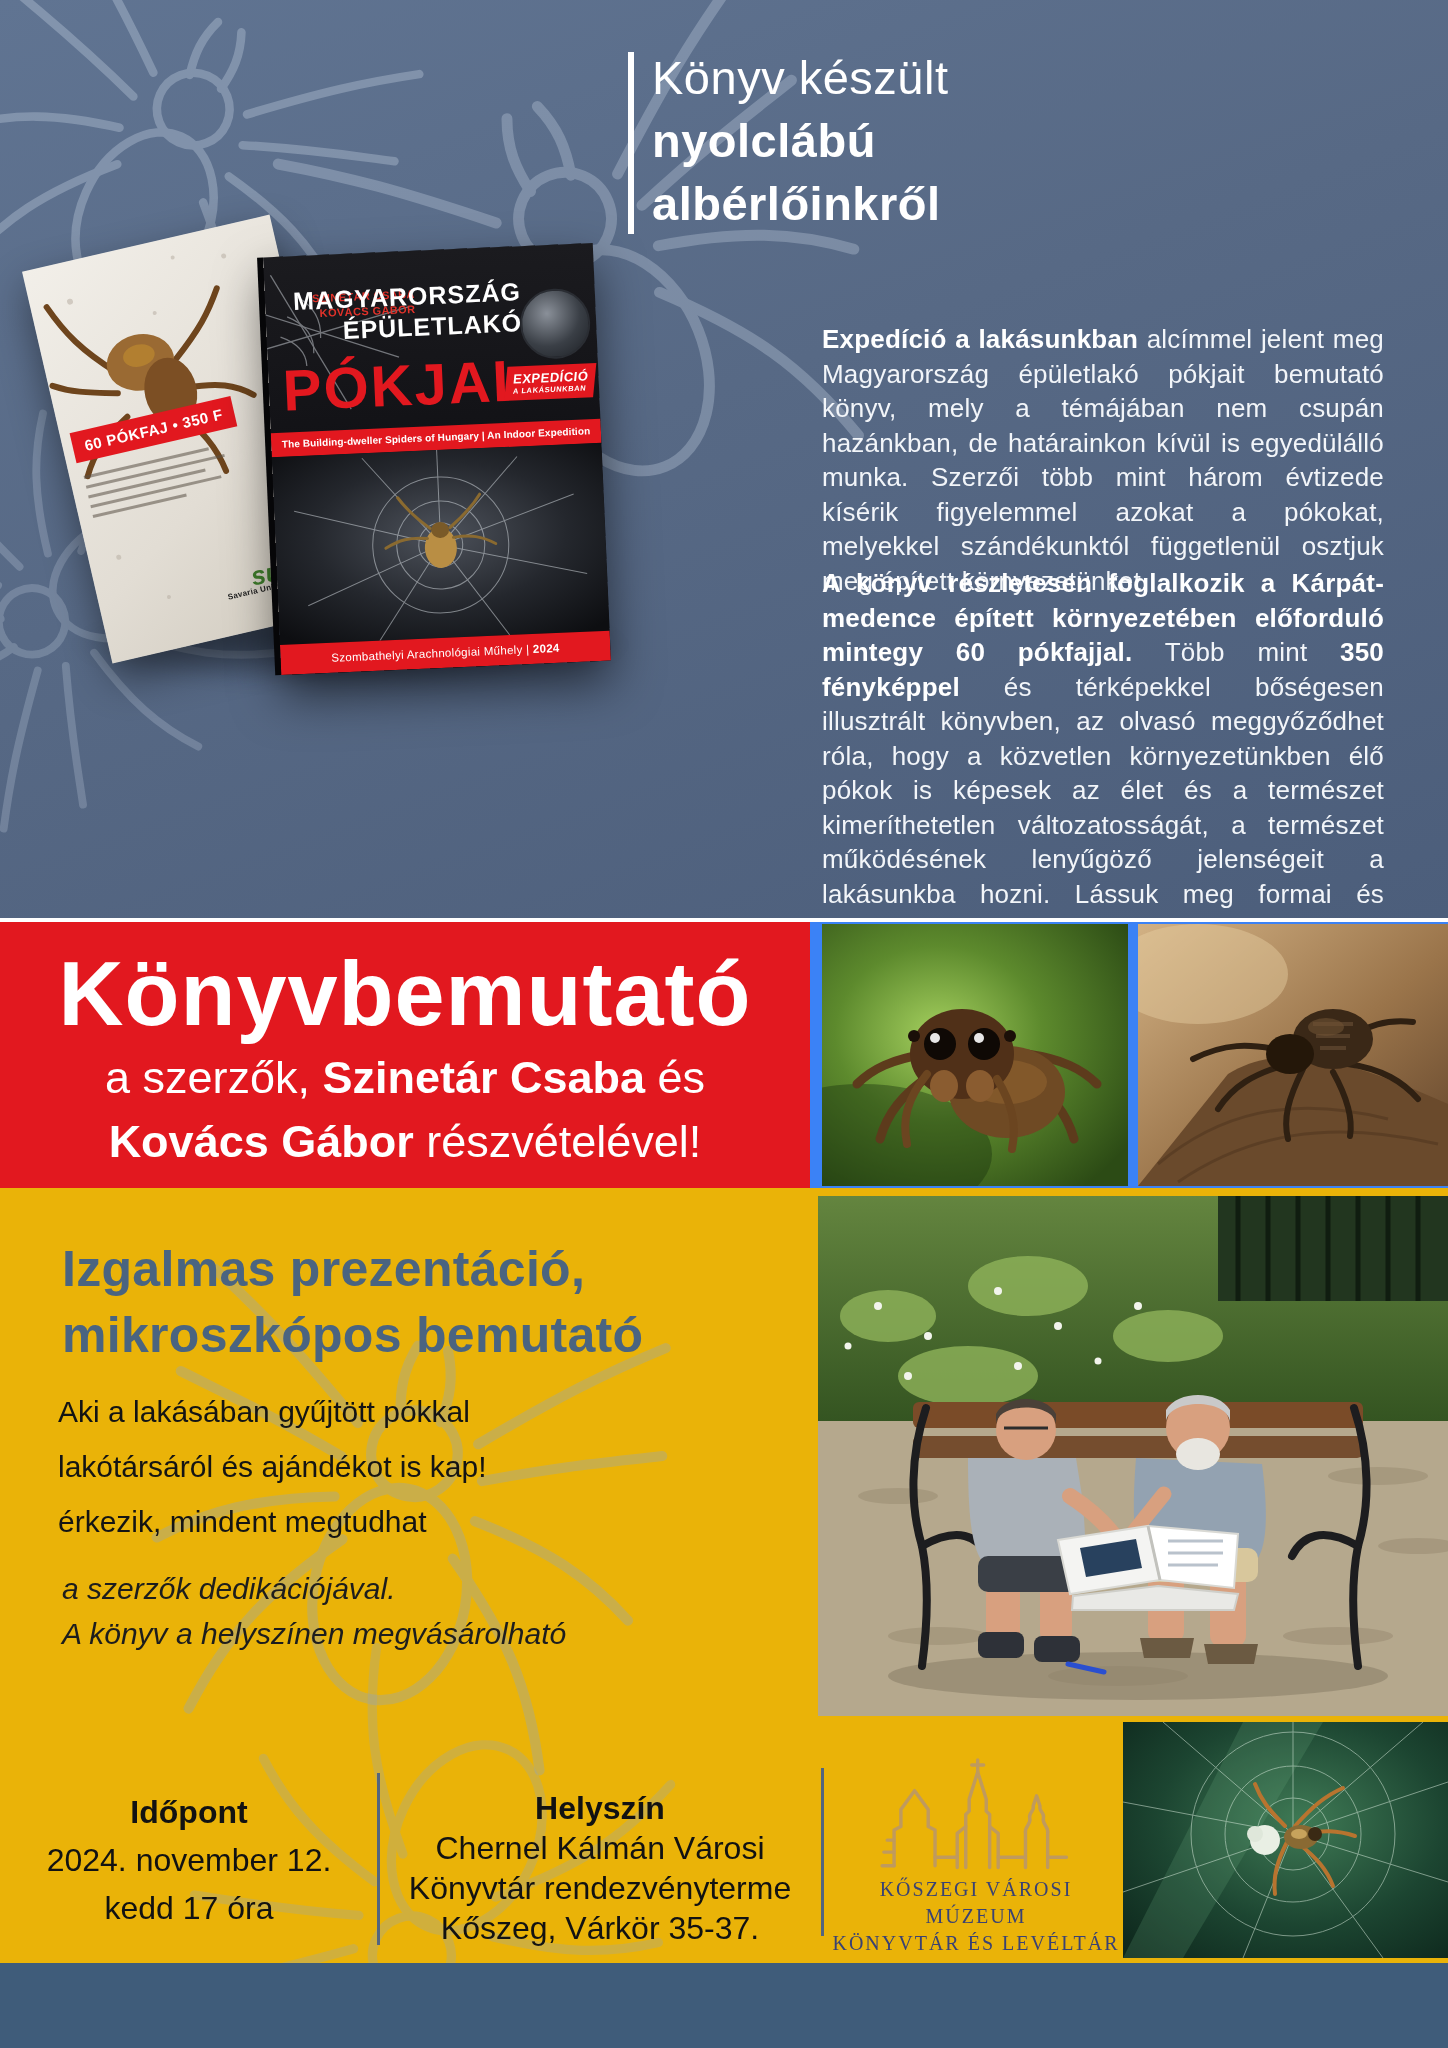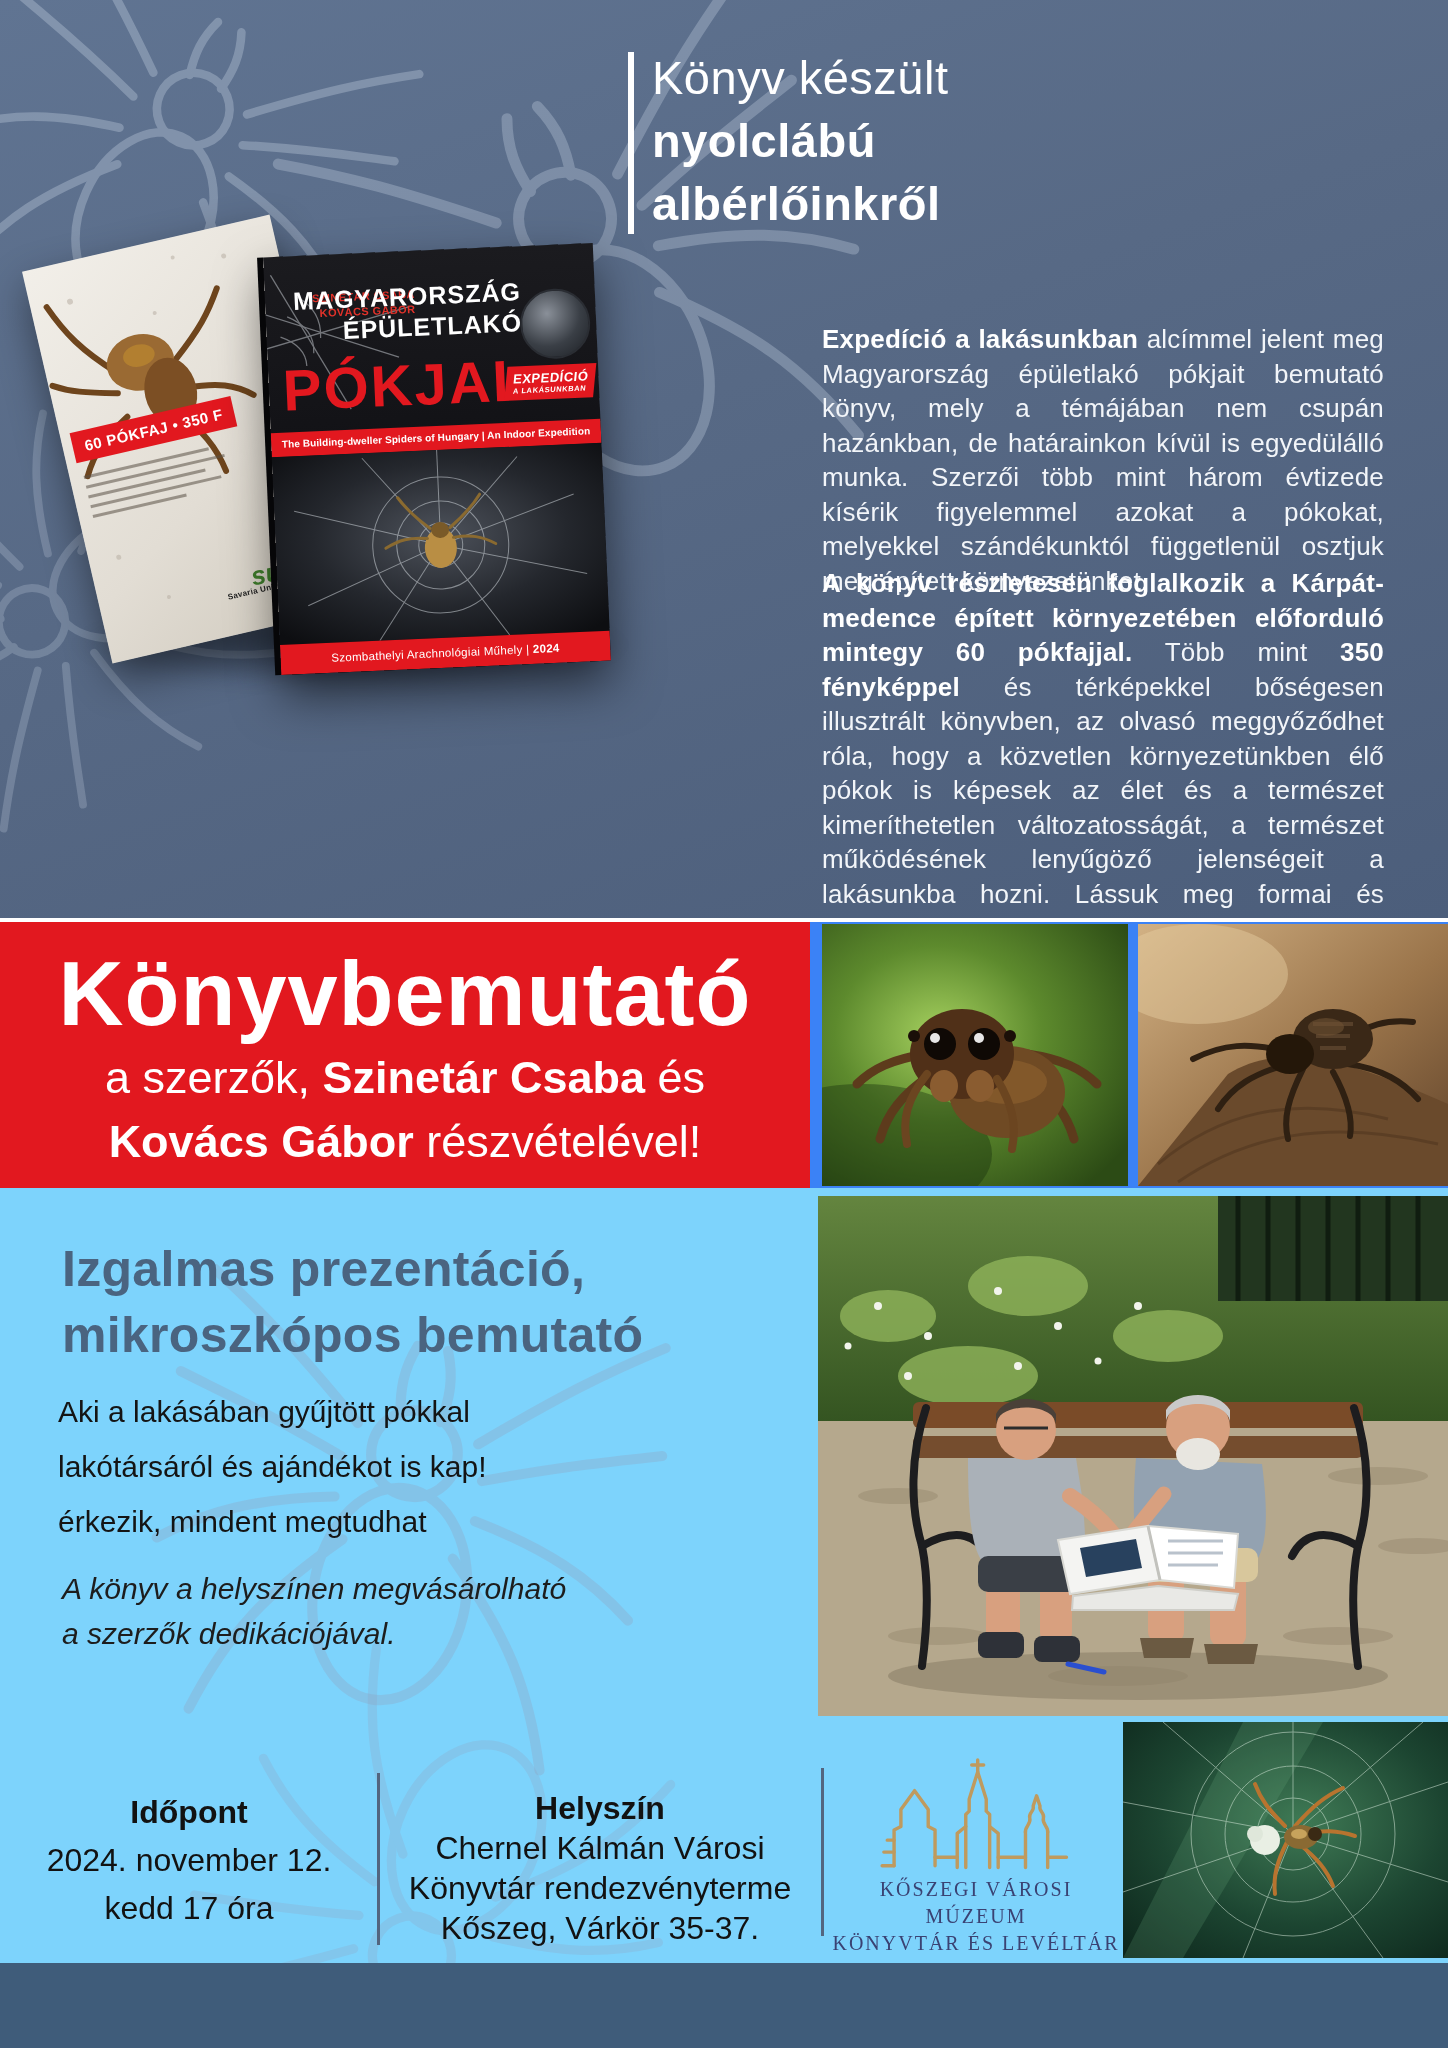--- a/index.html
+++ b/index.html
@@ -67,21 +67,21 @@
     color:#fff;text-align:center;}
   .red-block .big{padding-top:22px;font-size:90px;font-weight:800;line-height:100px;letter-spacing:1px;}
   .red-block .sub{font-size:45px;line-height:60px;margin-top:4px;}
   .red-block .sub b{font-weight:800;}
   .photo{position:absolute;overflow:hidden;}
   .photo svg{display:block;width:100%;height:100%;}
   #ph-jump{left:822px;top:2px;width:306px;height:262px;}
   #ph-bark{left:1138px;top:2px;width:310px;height:262px;}
 
   
-  .sec-white{left:0;top:1188px;width:1448px;height:775px;background:#7dd3fc;overflow:hidden;}
+  .sec-white{left:0;top:1188px;width:1448px;height:775px;background:#eab308;overflow:hidden;}
   .wh-head{left:62px;top:48px;color:#4a6480;font-size:50px;font-weight:800;line-height:66px;letter-spacing:.3px;}
   .wh-body{left:58px;top:196px;color:#141414;font-size:30px;line-height:55px;}
   .wh-note{left:62px;top:378px;color:#1d1d1d;font-size:30px;line-height:45px;font-style:italic;}
   #ph-bench{left:818px;top:8px;width:630px;height:520px;}
   #ph-web{left:1123px;top:534px;width:325px;height:236px;}
 
   .col-when{left:0;top:600px;width:378px;text-align:center;color:#121212;
     font-size:32px;line-height:48px;}
   .col-where{left:392px;top:600px;width:416px;text-align:center;color:#121212;
     font-size:32px;line-height:40px;}
@@ -348,22 +348,22 @@
       <div>mikroszkópos bemutató</div>
     </div>
 
     <div class="abs wh-body">
       <div>Aki a lakásában gyűjtött pókkal</div>
       <div>lakótársáról és ajándékot is kap!</div>
       <div>érkezik, mindent megtudhat</div>
     </div>
 
     <div class="abs wh-note">
+      <div>a szerzők dedikációjával.</div>
       <div>A könyv a helyszínen megvásárolható</div>
-      <div>a szerzők dedikációjával.</div>
     </div>
 
     <div class="photo abs" id="ph-bench">
       <svg viewBox="0 0 630 520">
         <defs>
           <linearGradient id="fol" x1="0" y1="0" x2="0" y2="1">
             <stop offset="0%" stop-color="#64853f"></stop>
               <stop offset="100%" stop-color="#31511f"></stop>
           </linearGradient>
         </defs>

